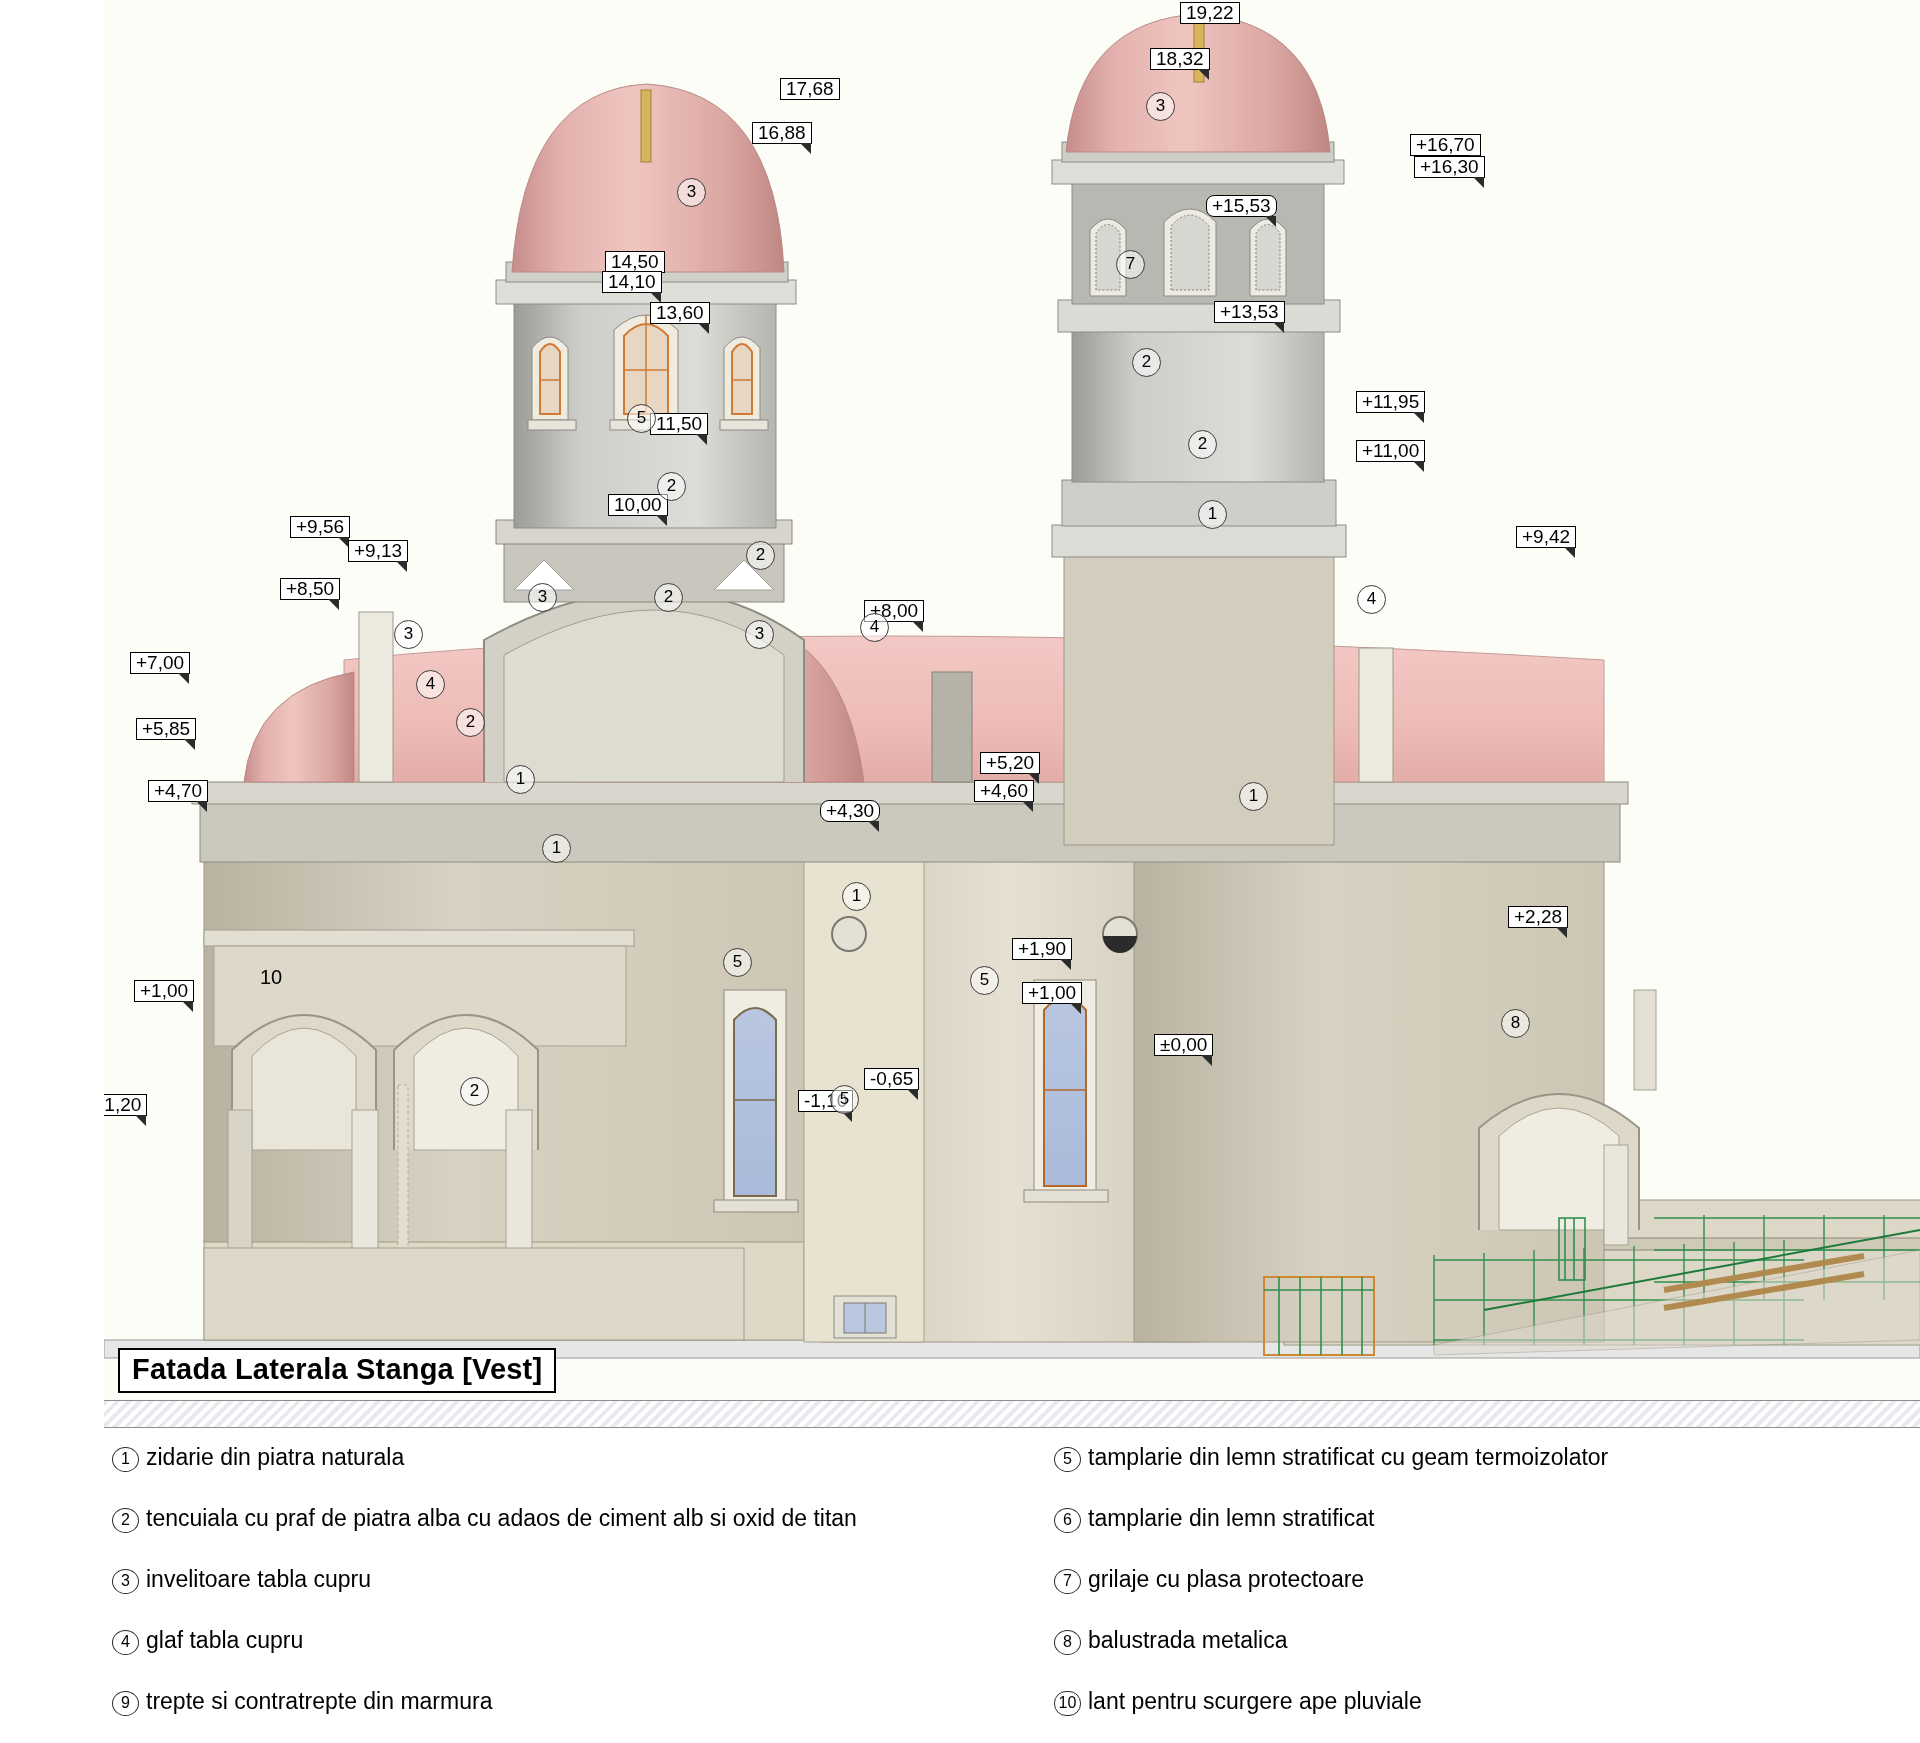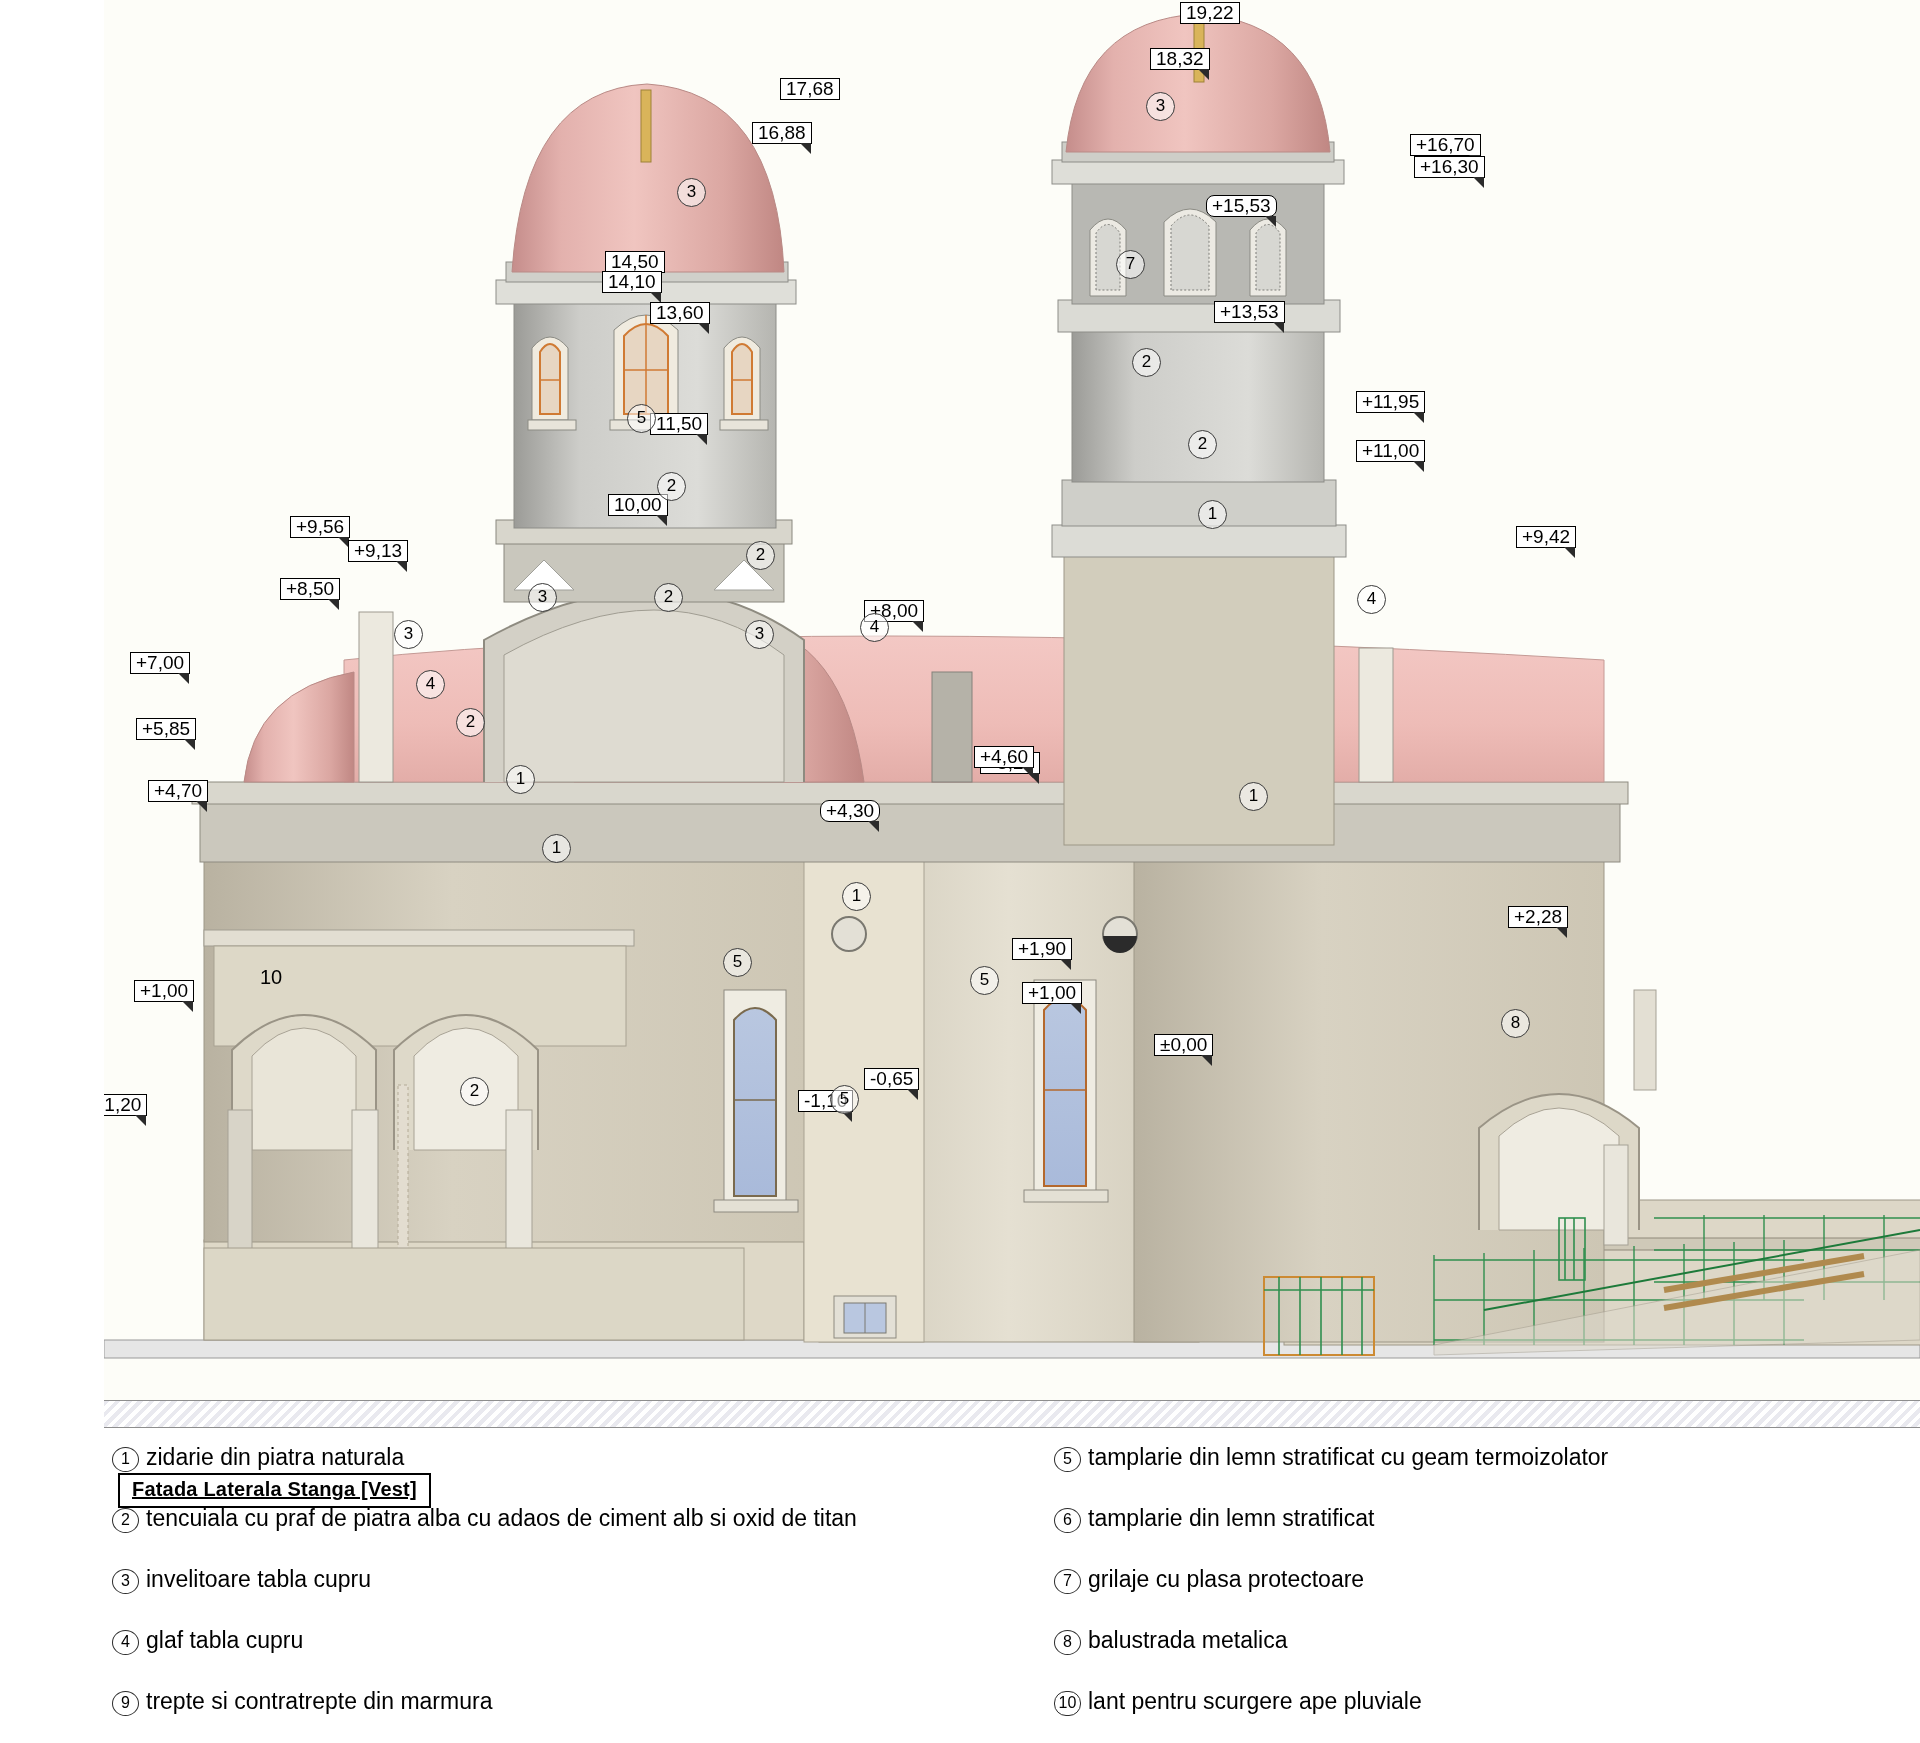--- a/index.html
+++ b/index.html
@@ -86,29 +86,28 @@
     top: 1400px;
     width: 1816px;
     height: 26px;
     background: repeating-linear-gradient(135deg, #e9e9ef 0px, #e9e9ef 4px, #ffffff 4px, #ffffff 8px);
     border-top: 1px solid #8e8e8e;
     border-bottom: 1px solid #8e8e8e;
   }
   #title-box {
     position: absolute;
     left: 118px;
-    top: 1473px;
+    top: 1348px;
     border: 2px solid #000;
     background: #ffffff;
     padding: 3px 12px 5px 12px;
-    font-size: 20px;
+    font-size: 29px;
     font-weight: bold;
     color: #000;
     letter-spacing: 0.2px;
-    text-decoration: underline;
   }
 
   
   #legend {
     position: absolute;
     left: 104px;
     top: 1443px;
     width: 1816px;
     height: 290px;
   }
@@ -374,21 +373,21 @@
     <div class="lvl arrow" style="left:504px; top:494px;">10,00</div>
     <div class="lvl arrow" style="left:186px; top:516px;">+9,56</div>
     <div class="lvl arrow" style="left:1412px; top:526px;">+9,42</div>
     <div class="lvl arrow" style="left:244px; top:540px;">+9,13</div>
     <div class="lvl arrow" style="left:176px; top:578px;">+8,50</div>
     <div class="lvl arrow" style="left:760px; top:600px;">+8,00</div>
     <div class="lvl arrow" style="left:26px; top:652px;">+7,00</div>
     <div class="lvl arrow" style="left:32px; top:718px;">+5,85</div>
     <div class="lvl arrow" style="left:876px; top:752px;">+5,20</div>
     <div class="lvl arrow" style="left:44px; top:780px;">+4,70</div>
-    <div class="lvl arrow" style="left:870px; top:746px;">+4,60</div>
+    <div class="lvl arrow" style="left:870px; top:780px;">+4,60</div>
     <div class="lvl arrow" style="left:716px; top:800px;border-radius:9px;">+4,30</div>
     <div class="lvl arrow" style="left:1404px; top:906px;">+2,28</div>
     <div class="lvl arrow" style="left:908px; top:938px;">+1,90</div>
     <div class="lvl arrow" style="left:30px; top:980px;">+1,00</div>
     <div class="lvl arrow" style="left:918px; top:982px;">+1,00</div>
     <div class="lvl arrow" style="left:1050px; top:1034px;">±0,00</div>
     <div class="lvl arrow" style="left:760px; top:1068px;">-0,65</div>
     <div class="lvl arrow" style="left:694px; top:1090px;">-1,10</div>
     <div class="lvl arrow" style="left:-12px; top:1094px;">-1,20</div>
 

